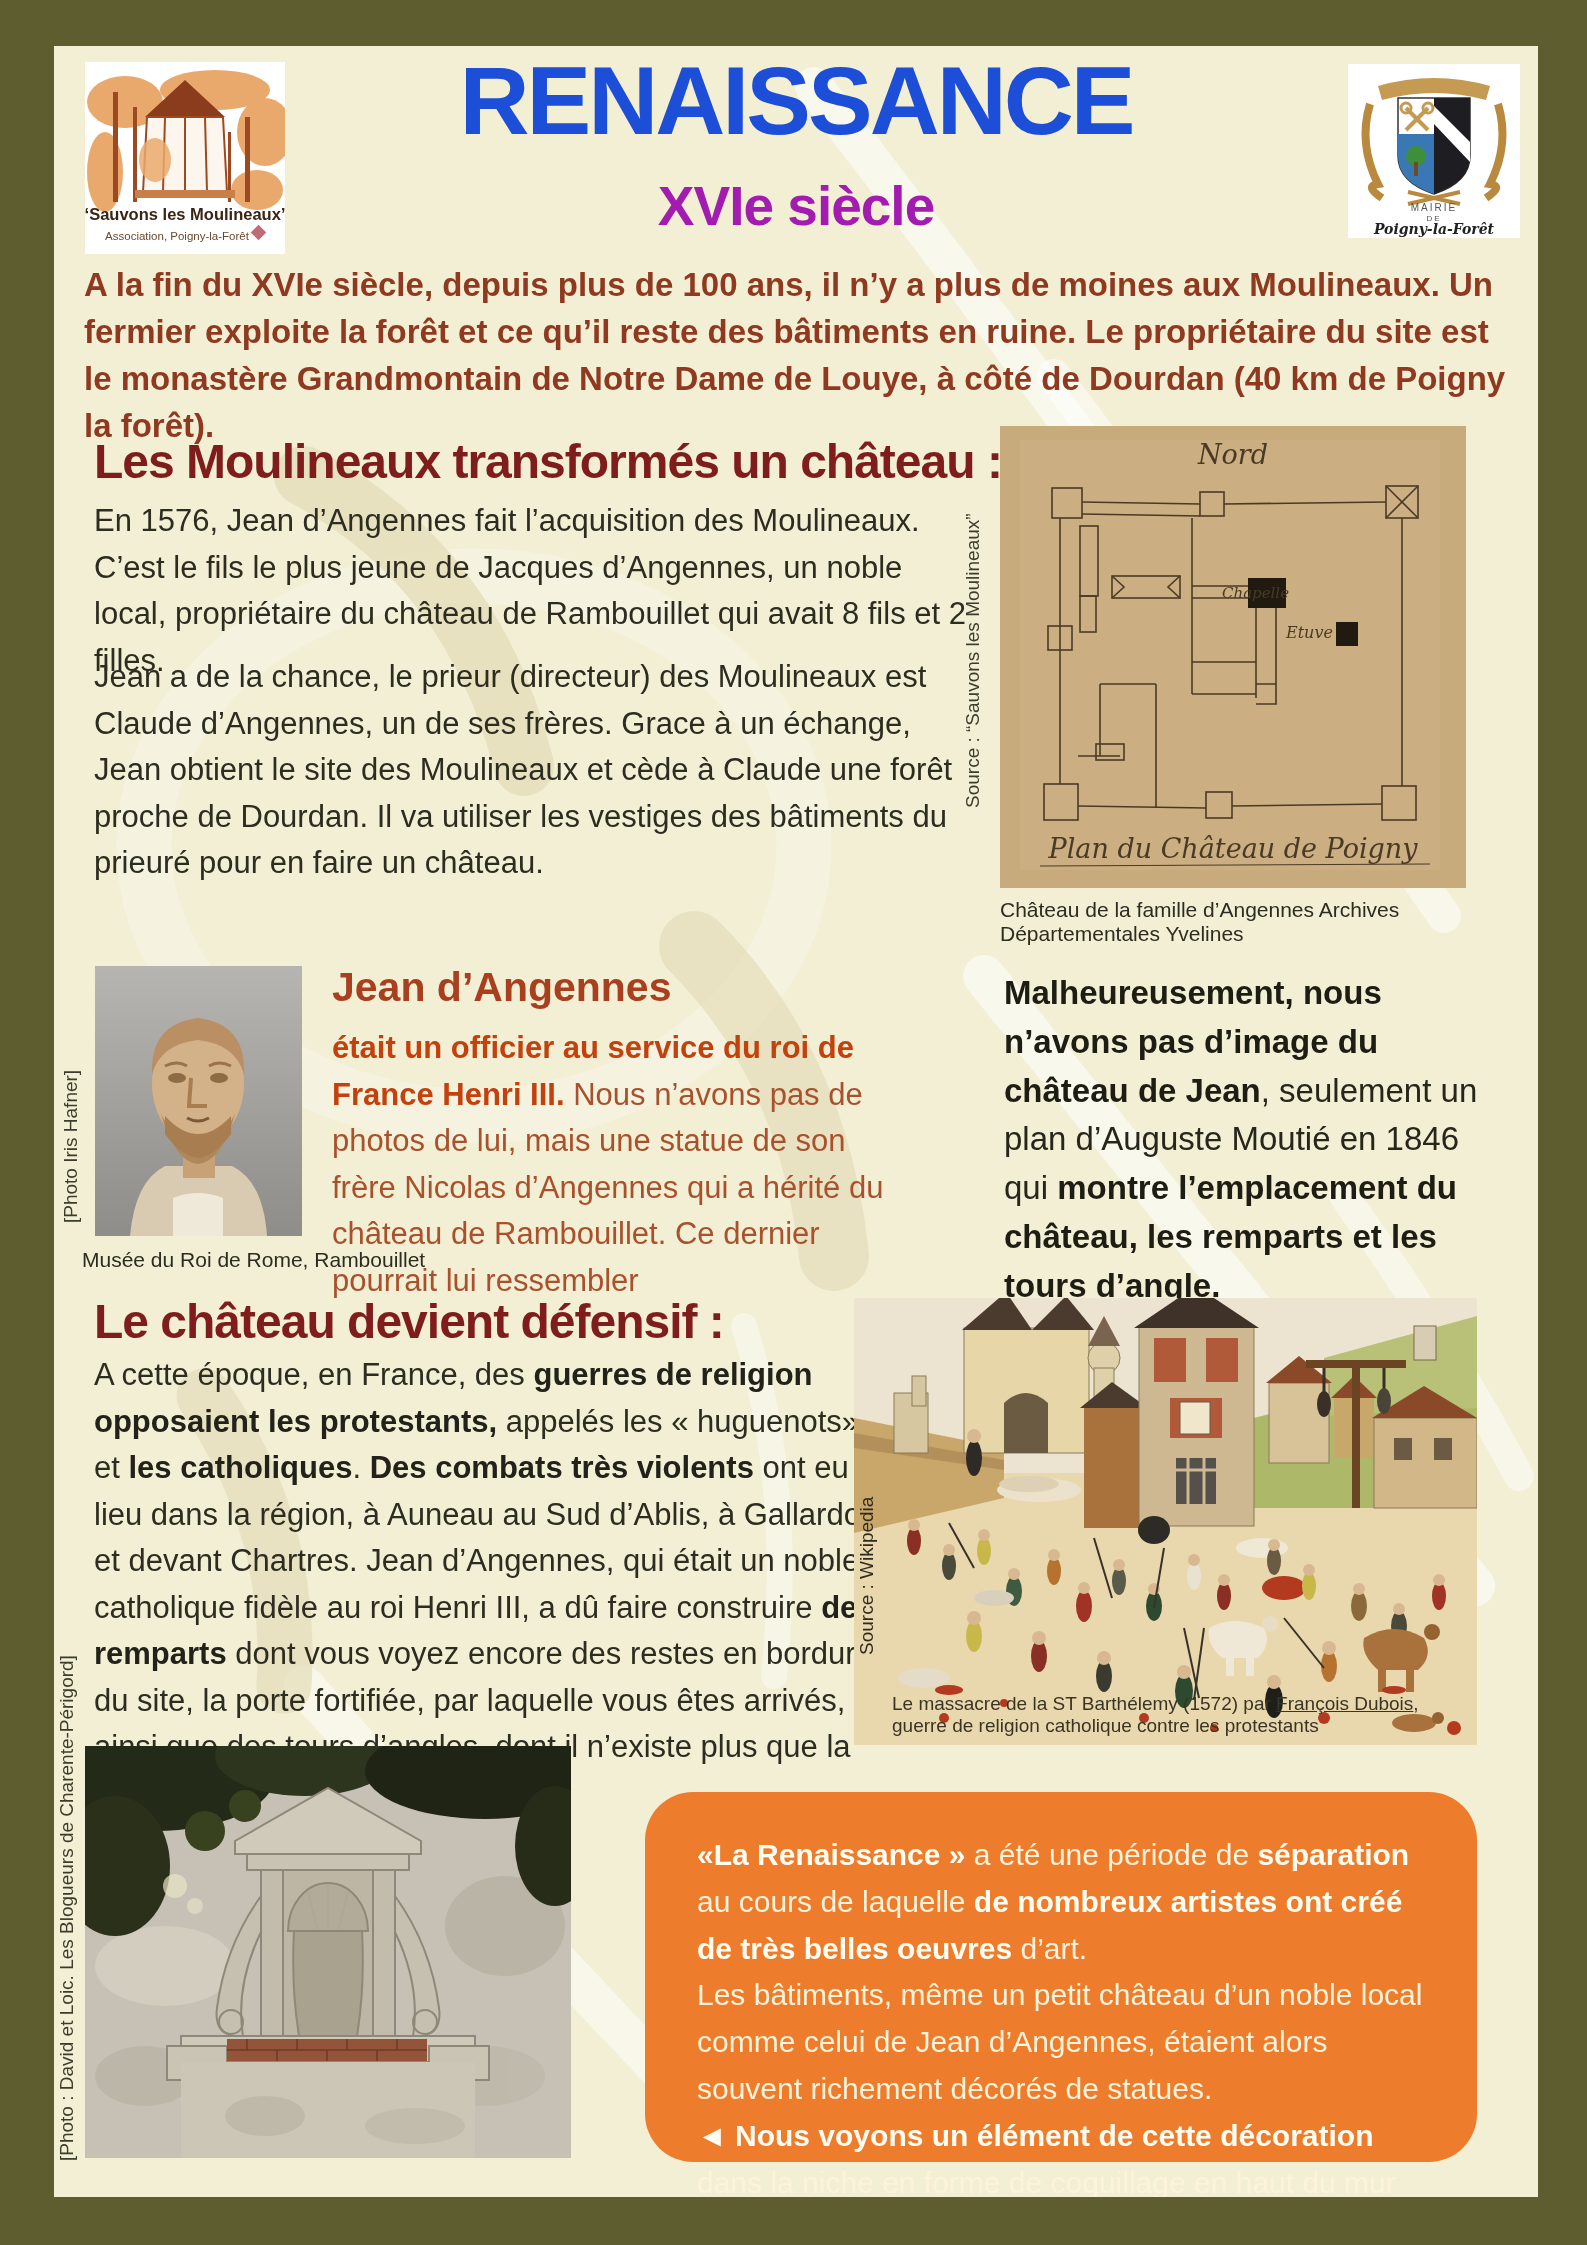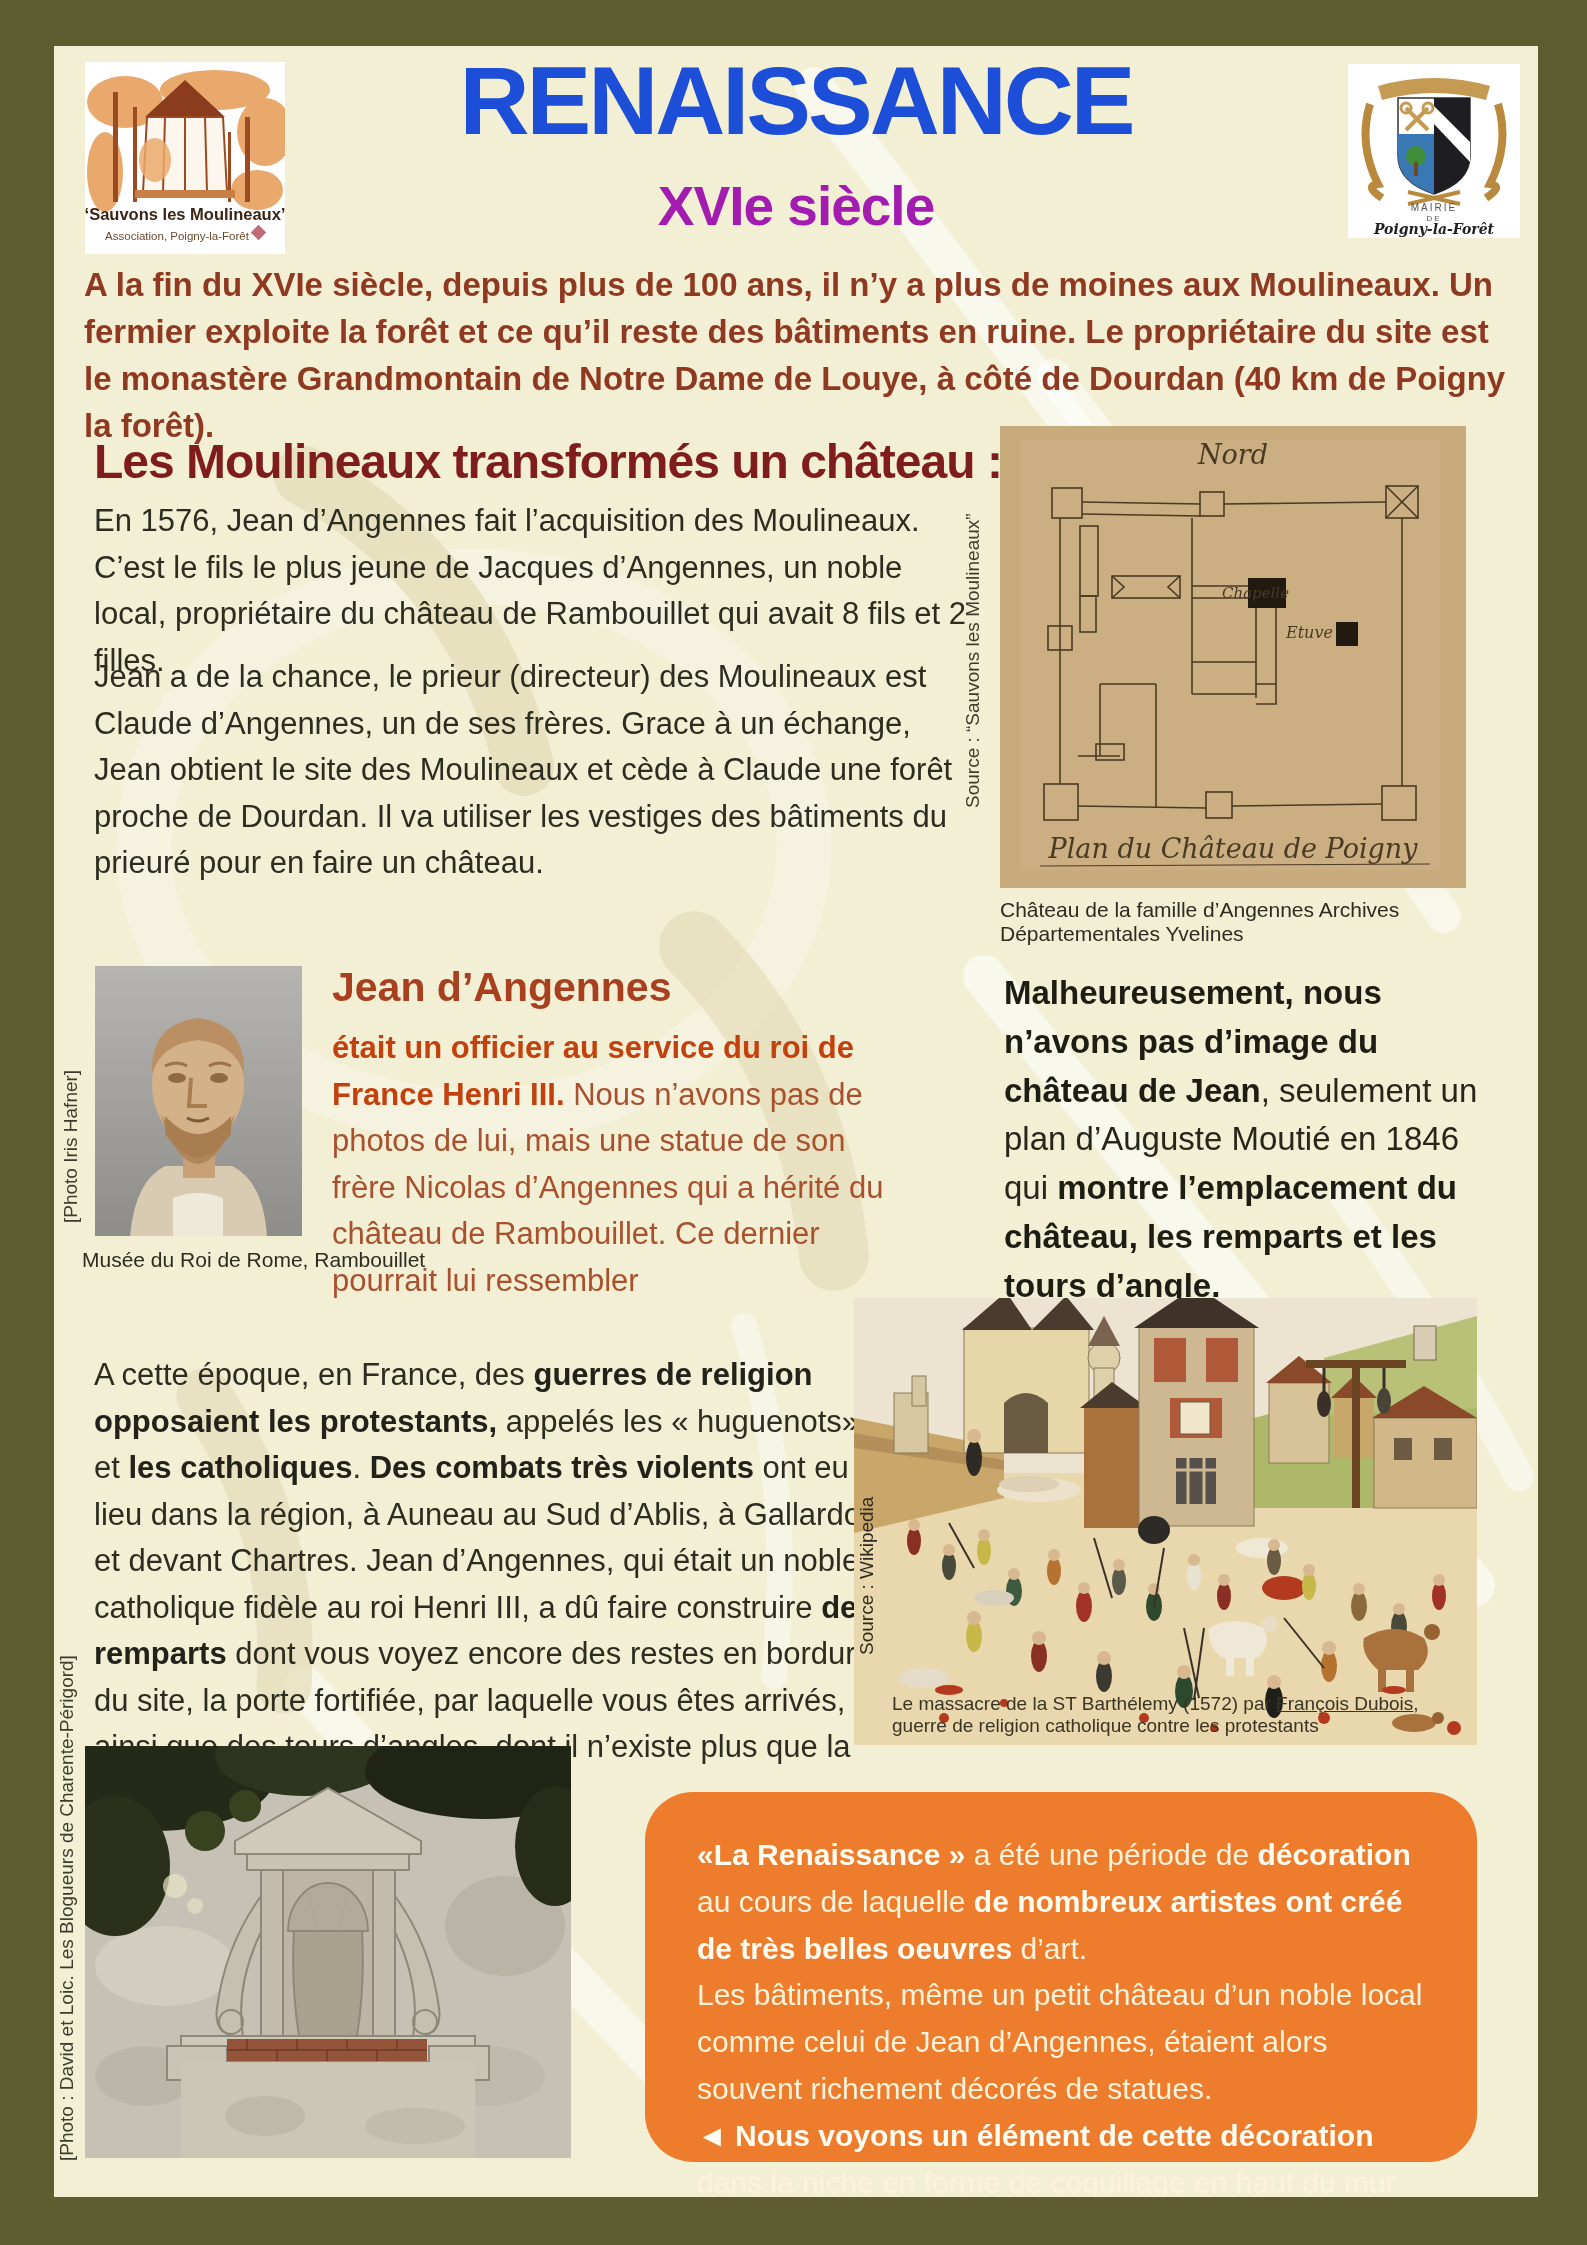--- a/index.html
+++ b/index.html
@@ -204,20 +204,21 @@
     <div class="jean-h">Jean d’Angennes</div>
     <div class="jean-t">
       <b>était un officier au service du roi de France Henri III.</b><span> Nous n’avons pas de photos de lui, mais une statue de son frère Nicolas d’Angennes qui a hérité du château de Rambouillet. Ce dernier pourrait lui ressembler</span>
     </div>
   </div>
 
   <div class="abs note" style="left:950px;top:923px;width:500px;">
     <b>Malheureusement, nous n’avons pas d’image du château de Jean</b><span>, seulement un plan d’Auguste Moutié en 1846 qui </span><b>montre l’emplacement du château, les remparts et les tours d’angle.</b>
   </div>
 
+  <div class="abs h2" style="left:40px;top:1248px;">Le château devient défensif :</div>
   <div class="abs body" style="left:40px;top:1306px;width:800px;">
     <span>A cette époque, en France, des </span><b>guerres de religion opposaient les protestants,</b><span> appelés les « huguenots», et </span><b>les catholiques</b><span>. </span><b>Des combats très violents</b><span> ont eu lieu dans la région, à Auneau au Sud d’Ablis, à Gallardon et devant Chartres. Jean d’Angennes, qui était un noble catholique fidèle au roi Henri III, a dû faire construire </span><b>des remparts</b><span> dont vous voyez encore des restes en bordure du site, la porte fortifiée, par laquelle vous êtes arrivés, ainsi que des tours d’angles, dont il n’existe plus que la partie basse.</span>
   </div>
 
   <figure class="abs fig" style="left:800px;top:1252px;width:623px;height:447px;">
     <svg width="623" height="447" viewBox="0 0 623 447">
       <rect width="623" height="447" fill="#ece4d0"></rect>
       <rect y="175" width="623" height="272" fill="#e9d8ae"></rect>
       <g>
         <polygon points="400,120 623,60 623,210 400,210" fill="#aeb869"></polygon>
@@ -449,19 +450,19 @@
           <line x1="312" y1="293" x2="312" y2="304"></line>
         </g>
       </g>
       <rect x="96" y="316" width="294" height="96" fill="#ccc6b7"></rect>
       <ellipse cx="180" cy="370" rx="40" ry="20" fill="#bfb9a9"></ellipse>
       <ellipse cx="330" cy="380" rx="50" ry="18" fill="#c2bcac"></ellipse>
     </svg>
   </figure>
 
   <div class="abs obox" style="left:591px;top:1746px;width:832px;height:370px;">
-    <p><b>«La Renaissance »</b><span> a été une période de </span><b>décoration</b><span> au cours de laquelle </span><b>de nombreux artistes ont créé de très belles oeuvres</b><span> d’art.</span></p>
+    <p><b>«La Renaissance »</b><span> a été une période de </span><b>séparation</b><span> au cours de laquelle </span><b>de nombreux artistes ont créé de très belles oeuvres</b><span> d’art.</span></p>
     <p>Les bâtiments, même un petit château d’un noble local comme celui de Jean d’Angennes, étaient alors souvent richement décorés de statues.</p>
     <p><b>◄ Nous voyons un élément de cette décoration</b><span> dans la niche en forme de coquillage en haut du mur qui sépare la chapelle du reste de l’église du XIIe siècle .</span></p>
   </div>
 
  </div>
 </div>
 
 </body></html>

